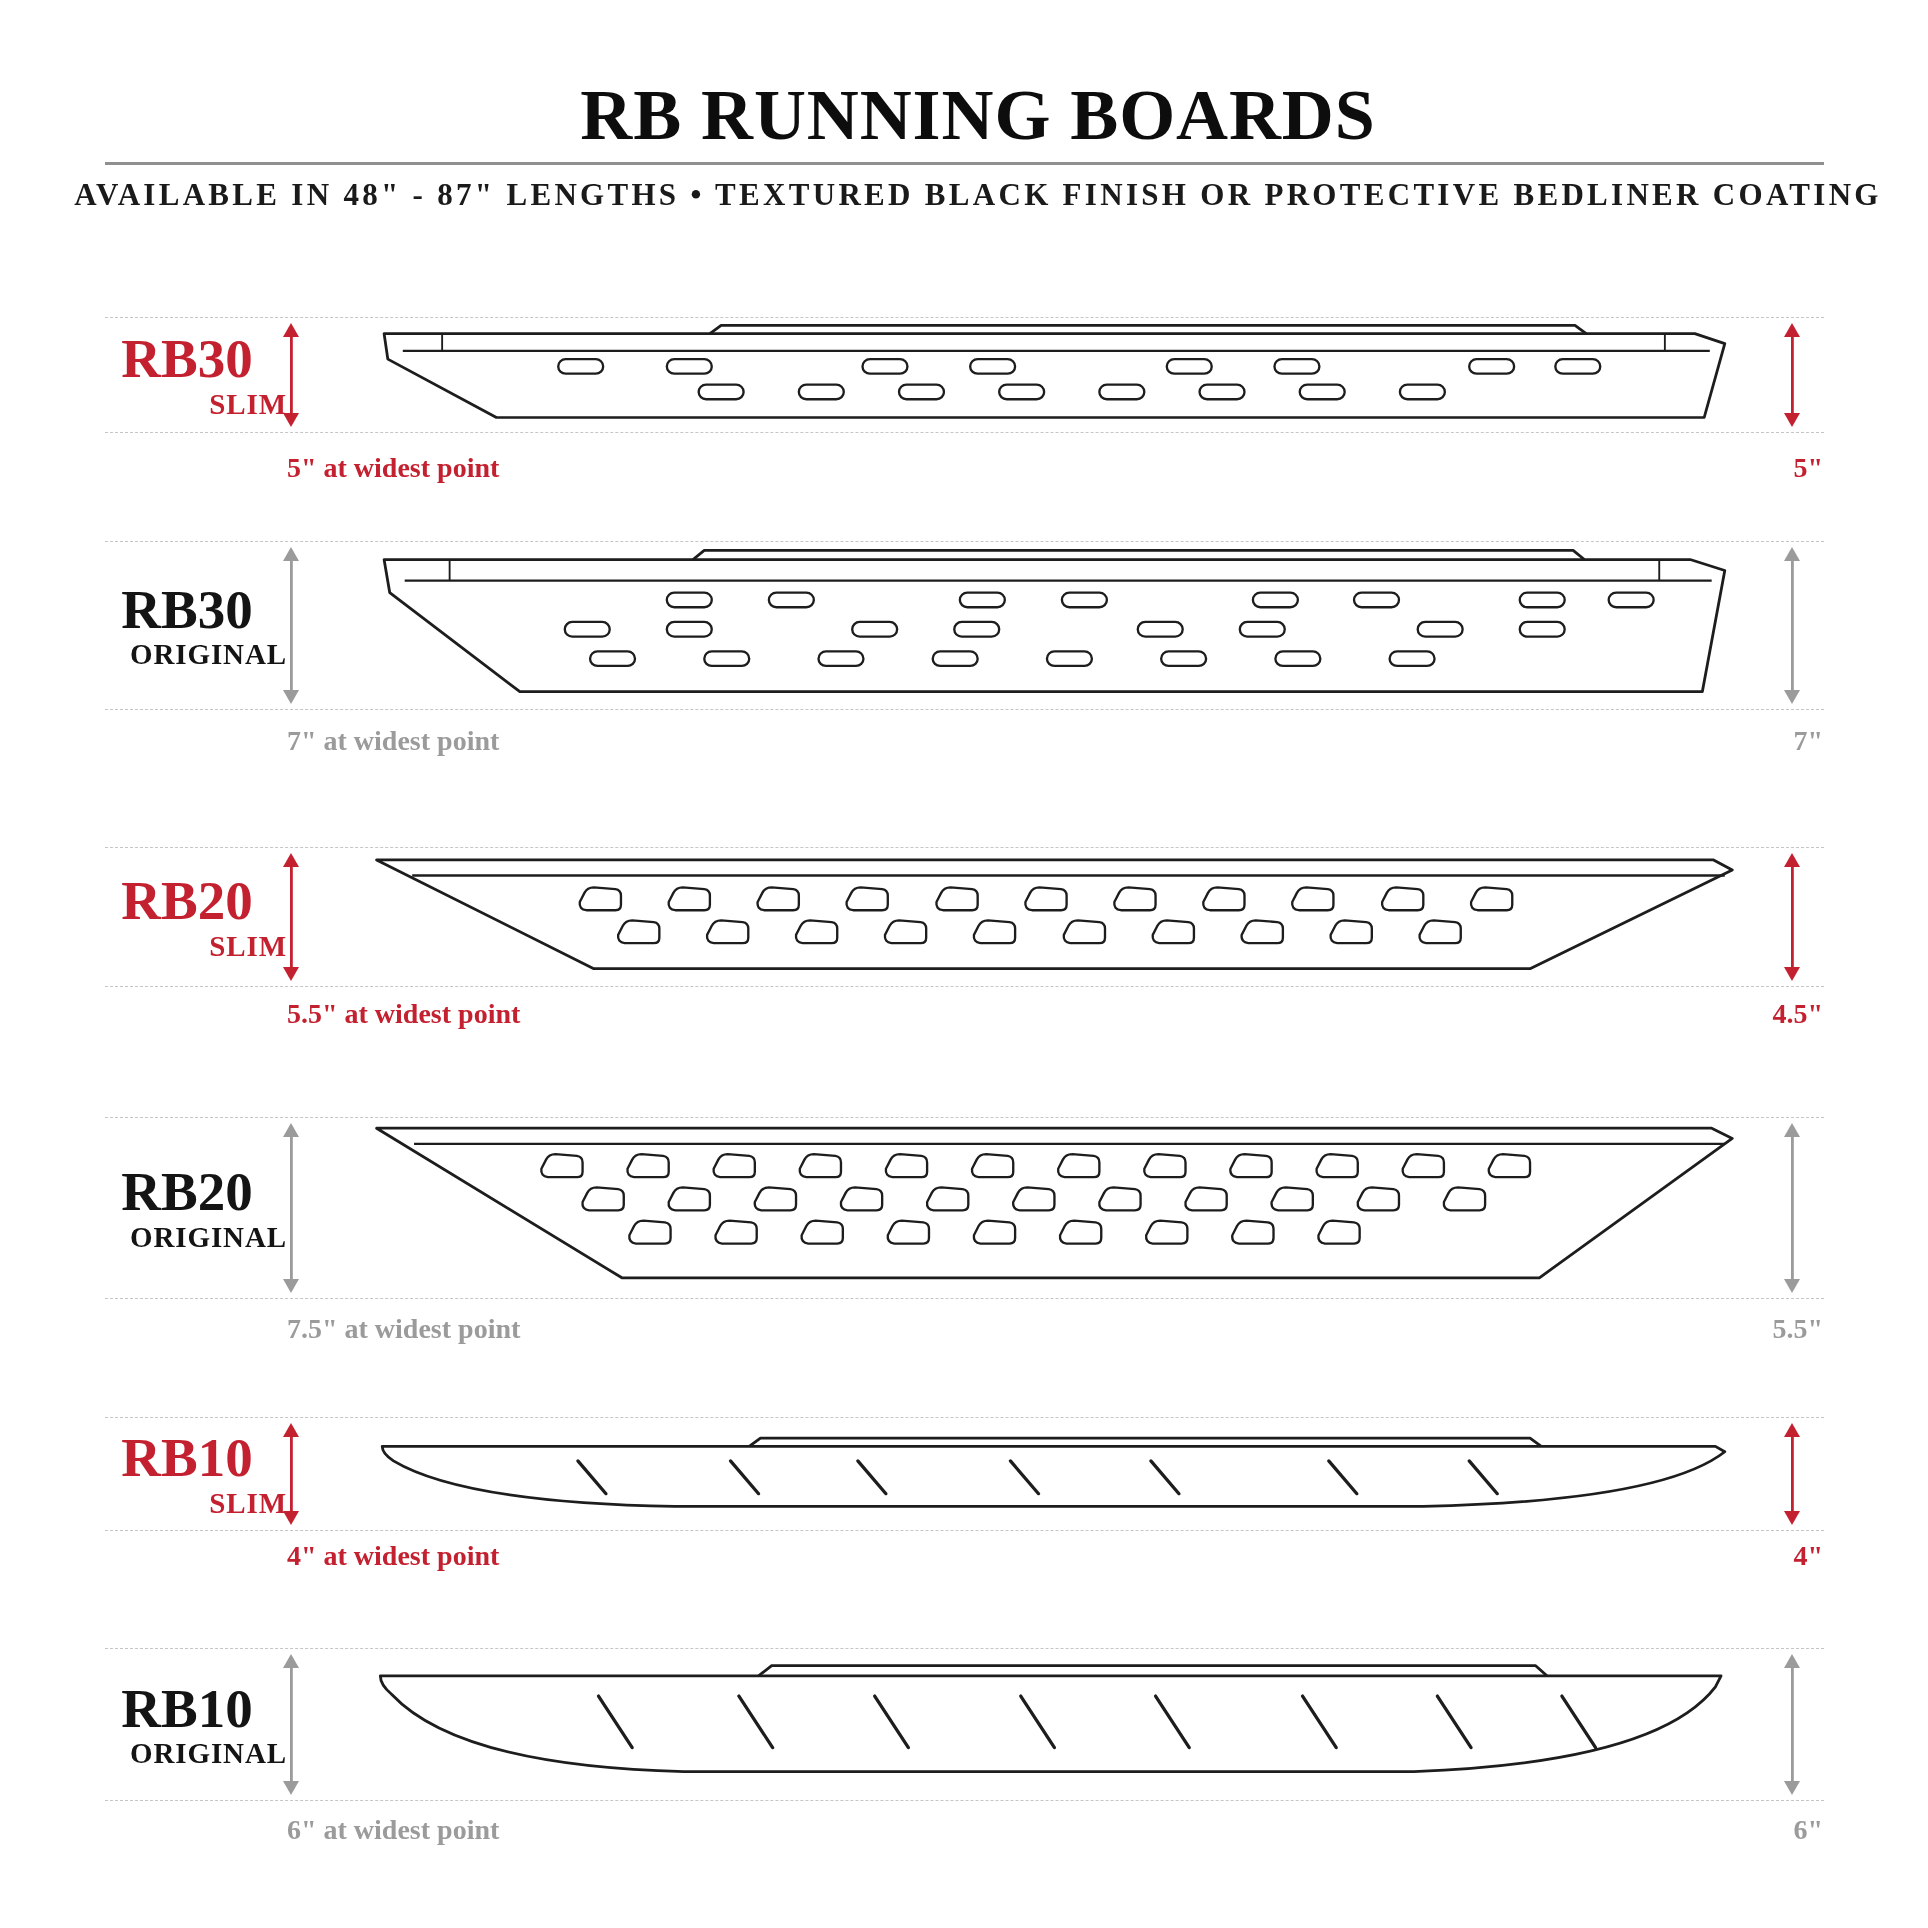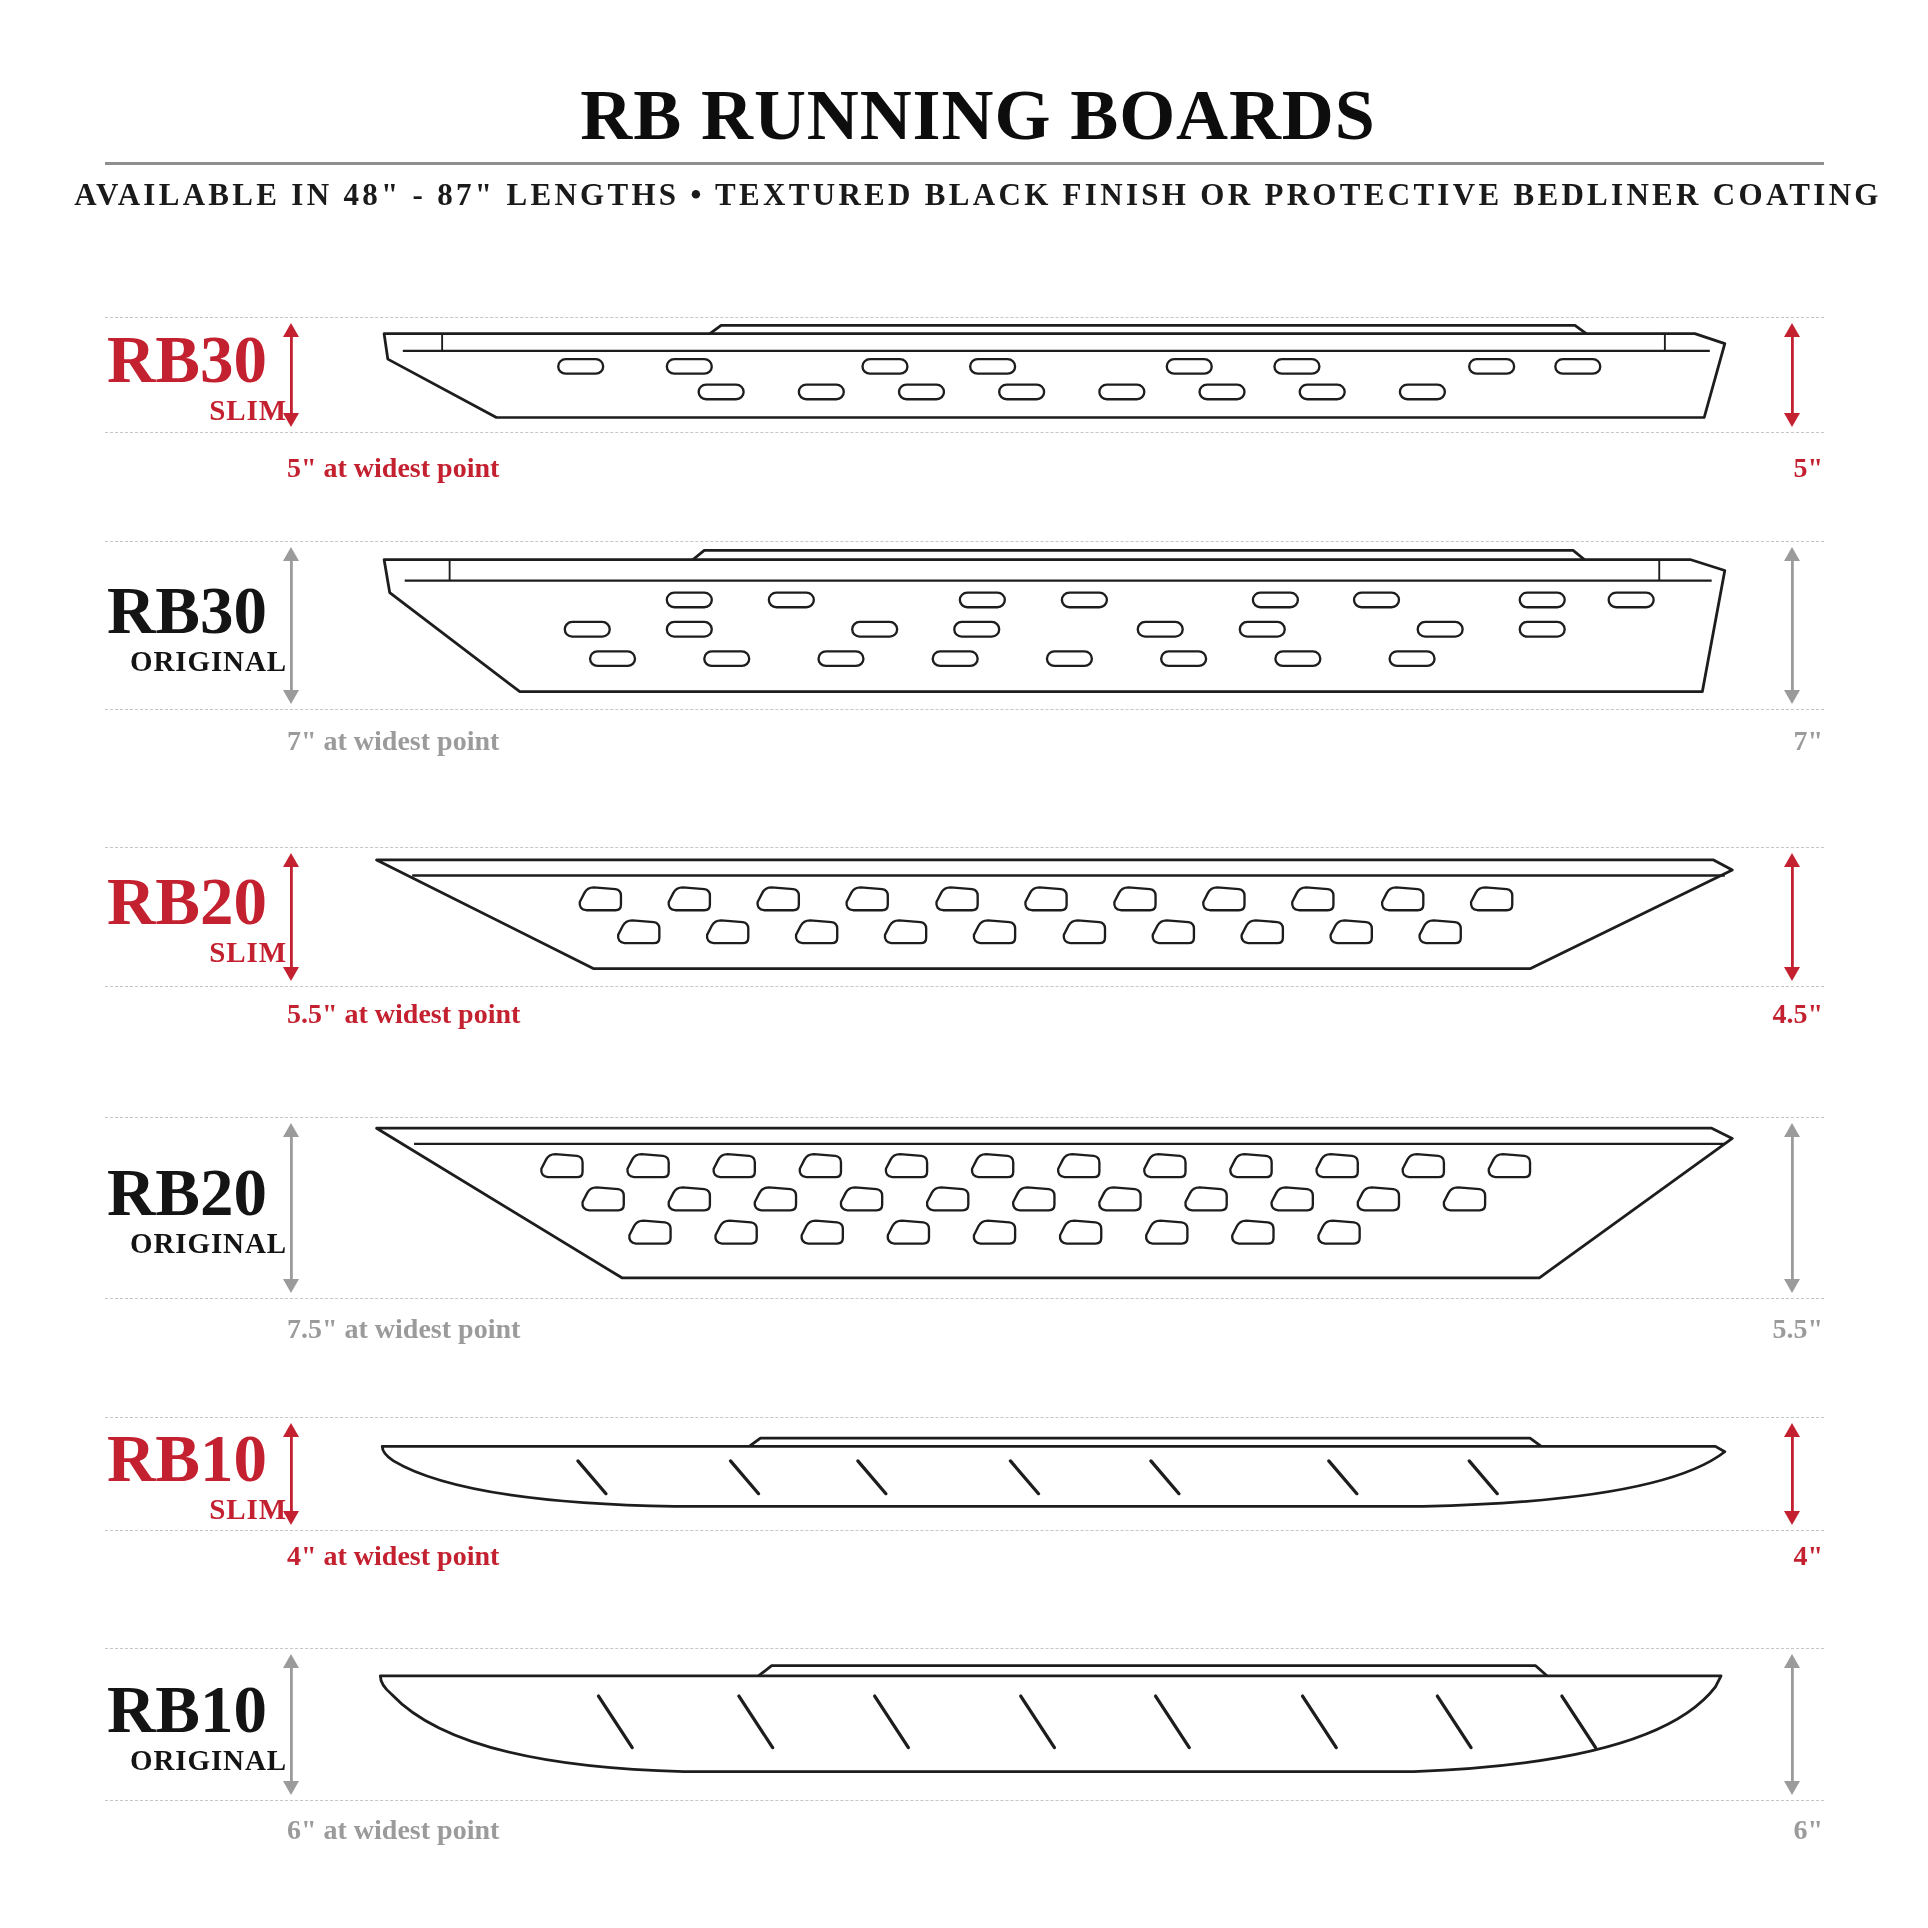--- a/index.html
+++ b/index.html
@@ -26,21 +26,21 @@
   .band.slim{color:var(--red);}
   .band.orig{color:var(--gray);}
   .dash{position:absolute;left:105px;width:1719px;height:0;border-top:1.9px dashed #c6c6c6;}
   .dash.t{top:0;} .dash.b{bottom:0;}
   .rowlabel{
     position:absolute;left:87px;width:200px;top:50%;transform:translateY(-50%);
     text-align:center;line-height:1.02;
   }
   .slim .rowlabel{color:var(--red);}
   .orig .rowlabel{color:#141414;}
-  .model{font-size:67px;font-weight:bold;}
+  .model{font-size:55px;font-weight:bold;}
   .variant{font-size:29px;font-weight:bold;letter-spacing:0.9px;margin-top:2.8px;text-align:right;}
   .varrow{position:absolute;top:5.6px;bottom:5.6px;width:19px;
     background:linear-gradient(currentColor,currentColor) center/2.8px calc(100% - 9.4px) no-repeat;}
   .varrow::before{content:"";position:absolute;top:0;left:0.9px;
     border-left:8.5px solid transparent;border-right:8.5px solid transparent;border-bottom:14px solid currentColor;}
   .varrow::after{content:"";position:absolute;bottom:0;left:0.9px;
     border-left:8.5px solid transparent;border-right:8.5px solid transparent;border-top:14px solid currentColor;}
   .varrow.l{left:282px;} .varrow.r{left:1783px;}
   .board{position:absolute;left:356px;width:1395px;top:1.9px;bottom:1.9px;height:calc(100% - 3.8px);}
   .measures{

